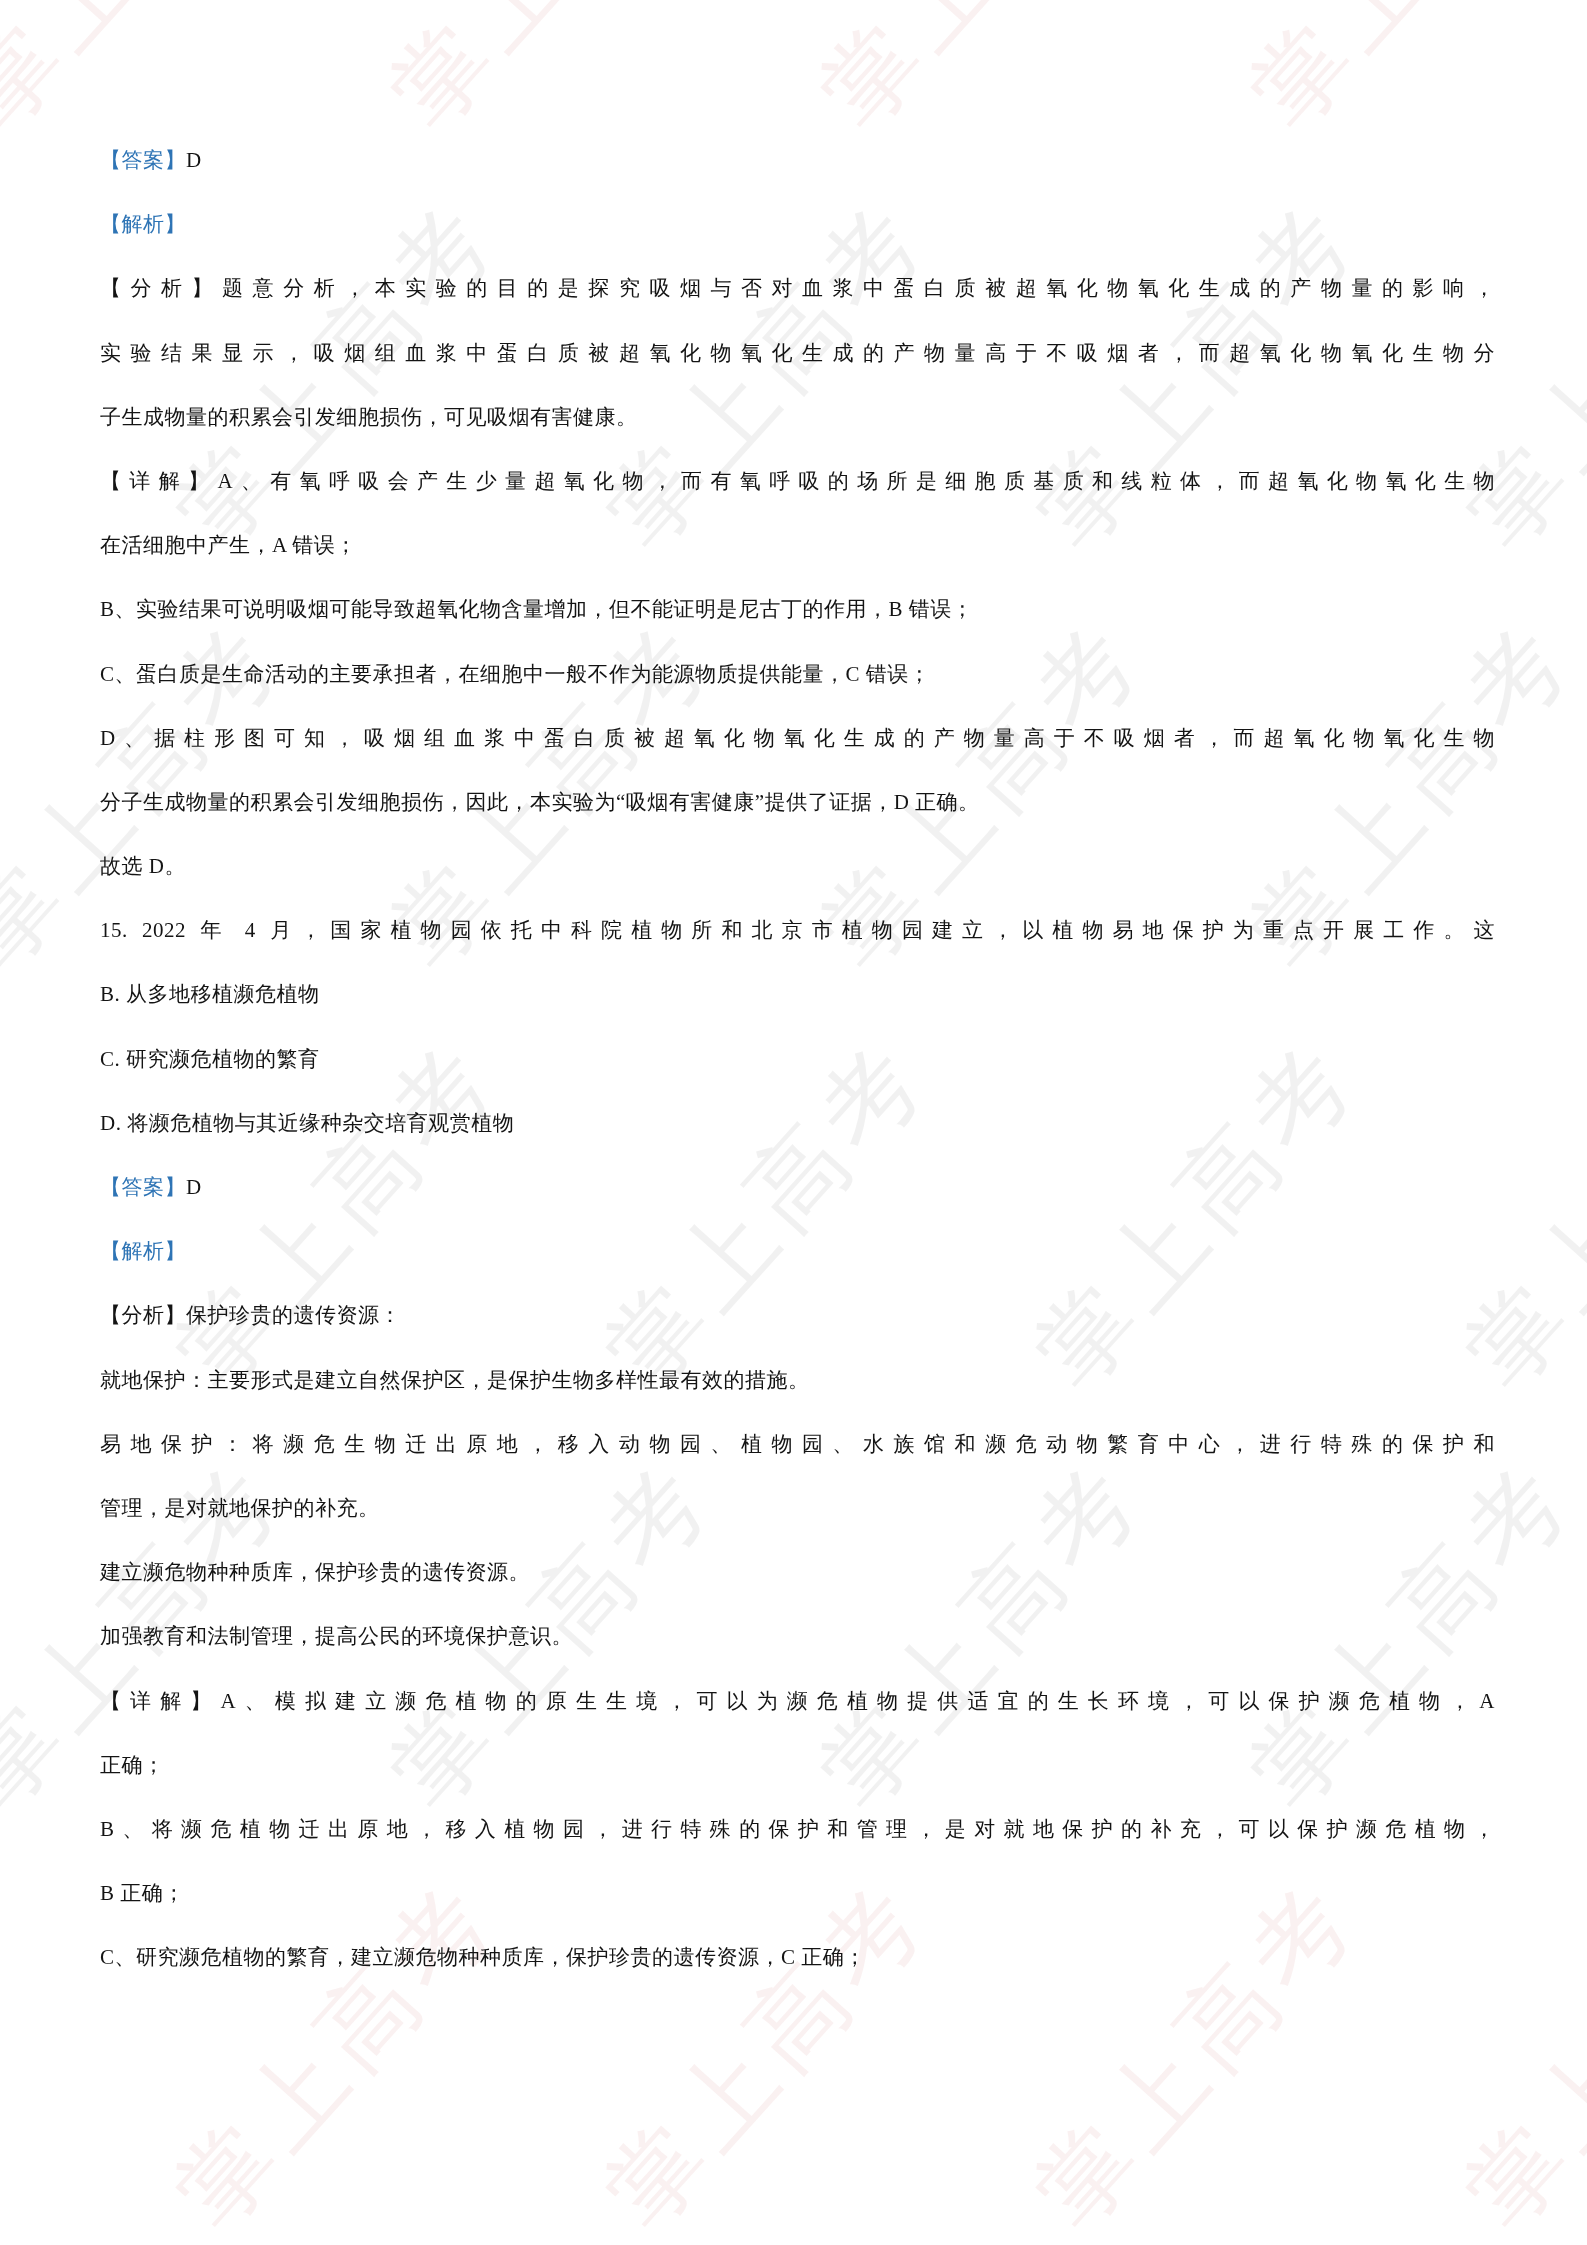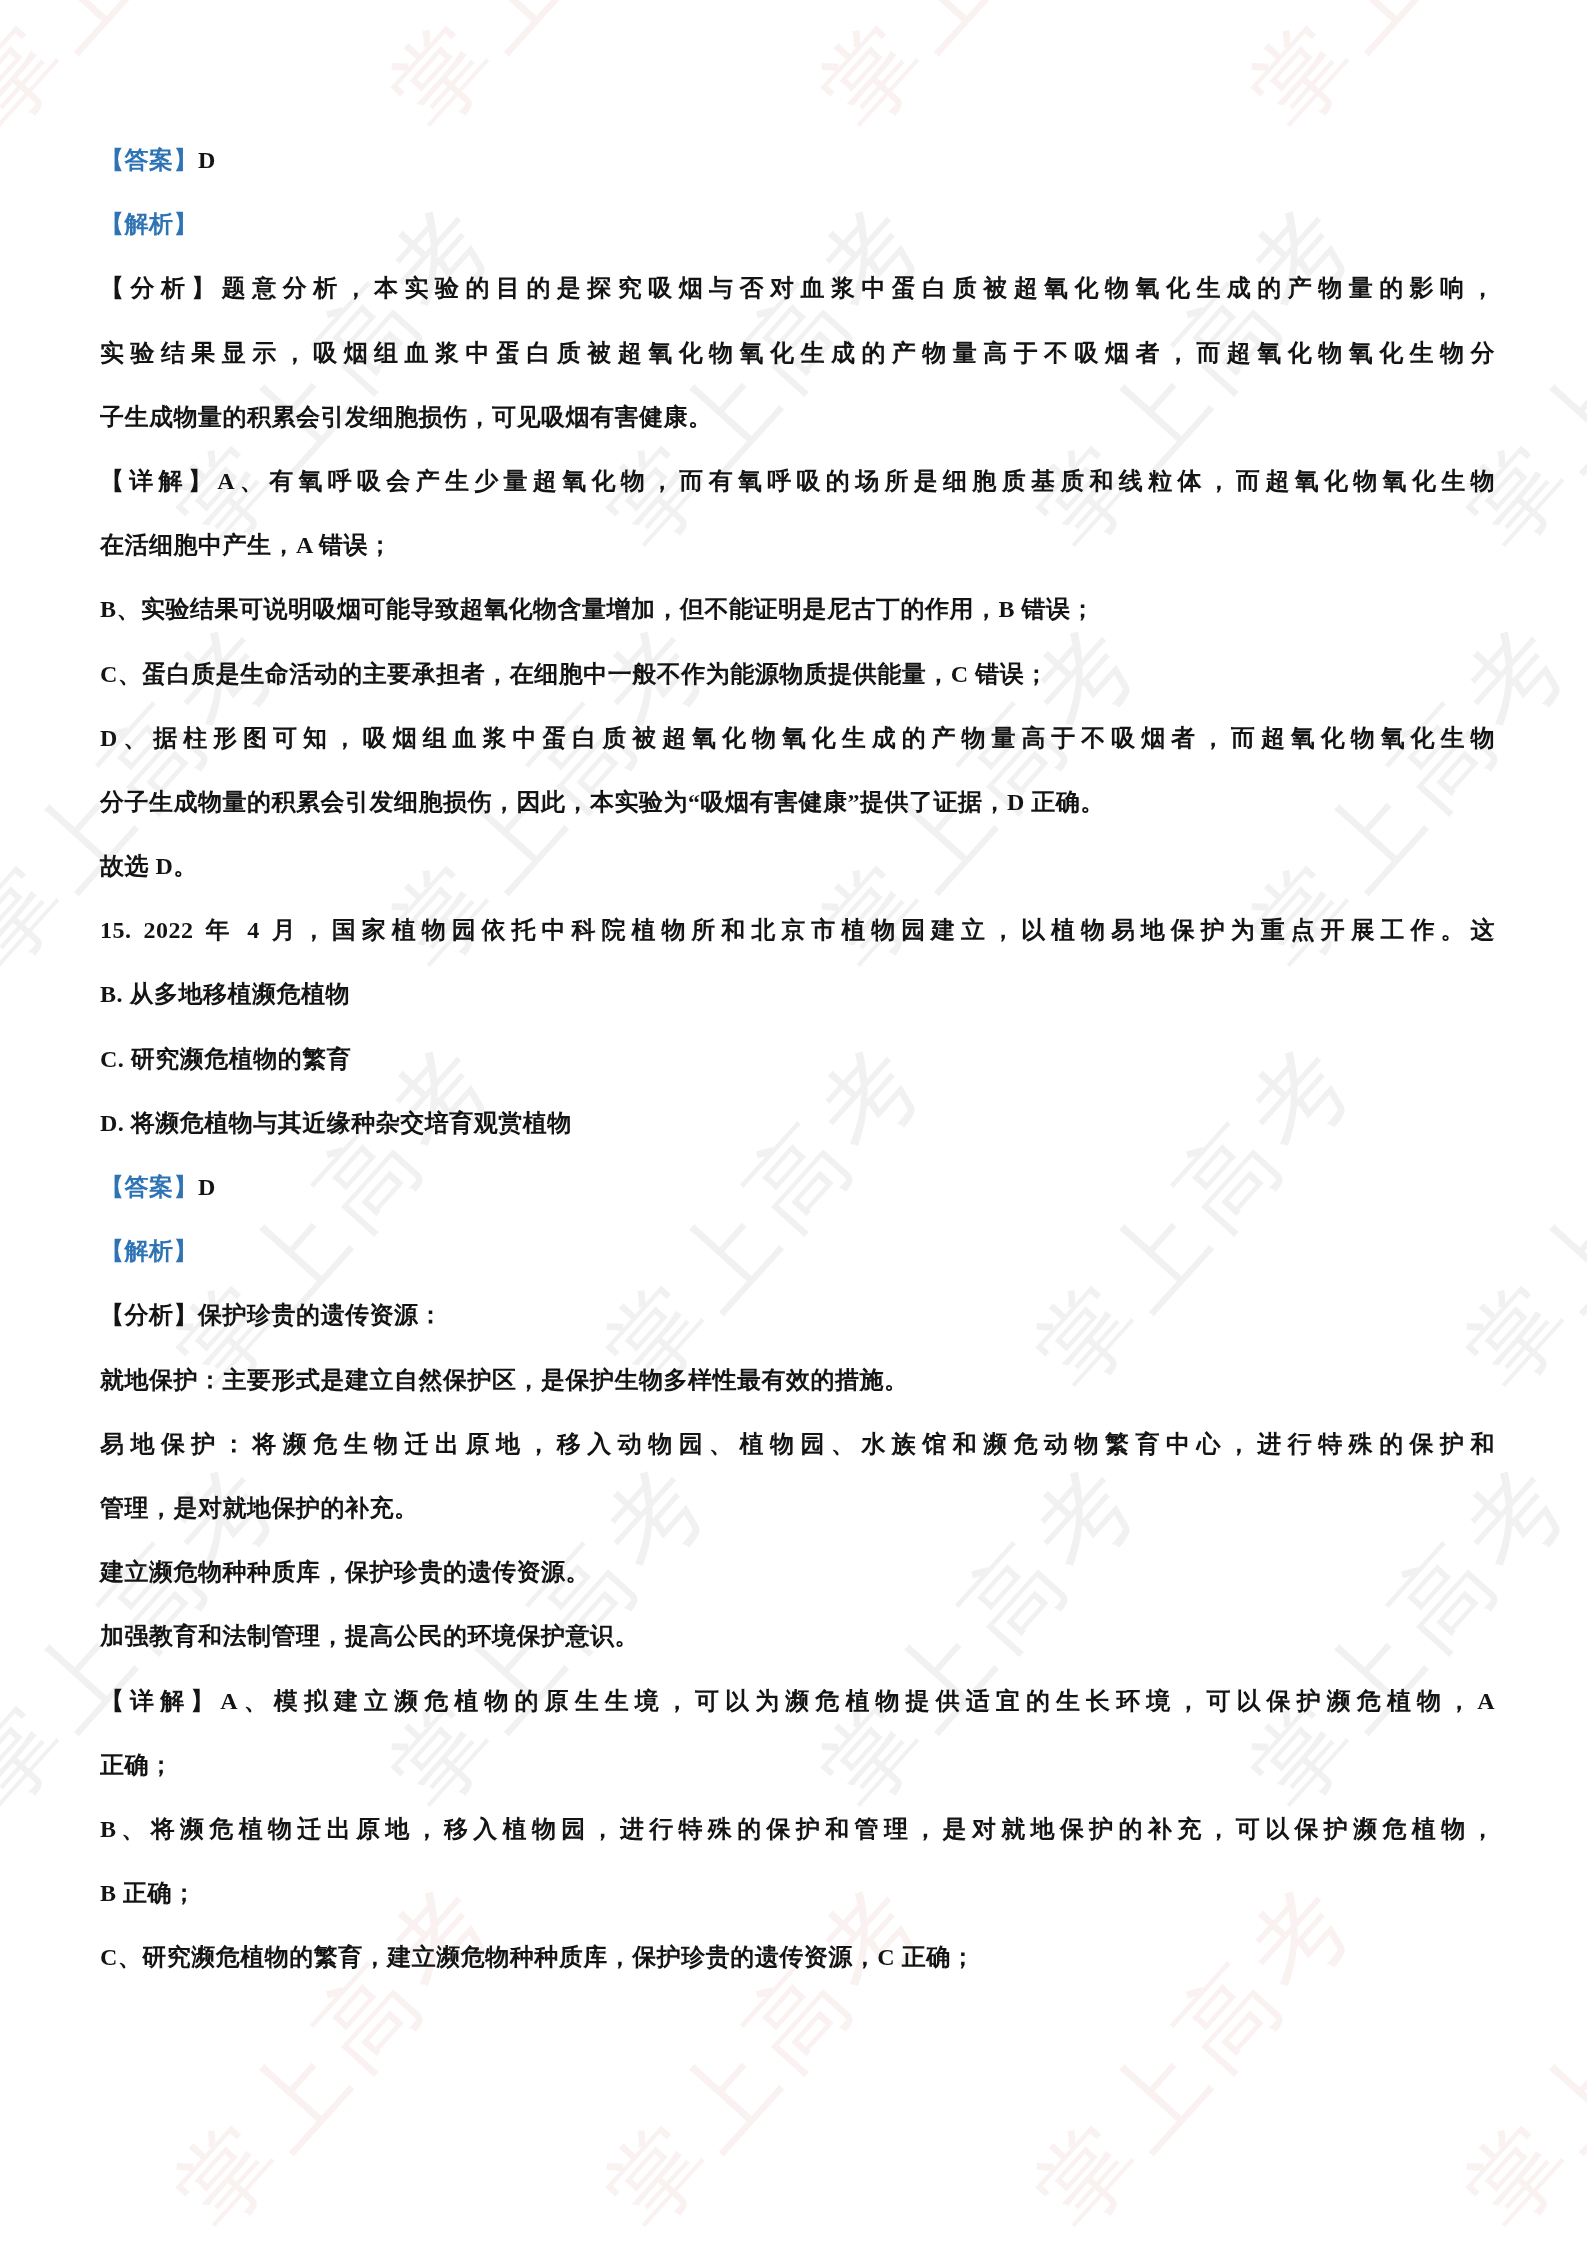--- a/index.html
+++ b/index.html
@@ -19,24 +19,23 @@
     letter-spacing:10px;
     white-space:nowrap;
     color:rgba(0,0,0,0.055);
     user-select:none;
   }
   .wm.pink{color:rgba(205,120,120,0.10);}
   .doc{
     position:absolute;
     top:128px;left:100px;right:92px;
     z-index:1;
-    font-size:24px;
+    font-size:21px;
     color:#141414;
     letter-spacing:0.5px;
-    font-weight:bold;
   }
   .line{
     line-height:64.2px;
     height:64.2px;
     text-align:left;
   }
   .line.fill{
     text-align:justify;
     text-align-last:justify;
   }

